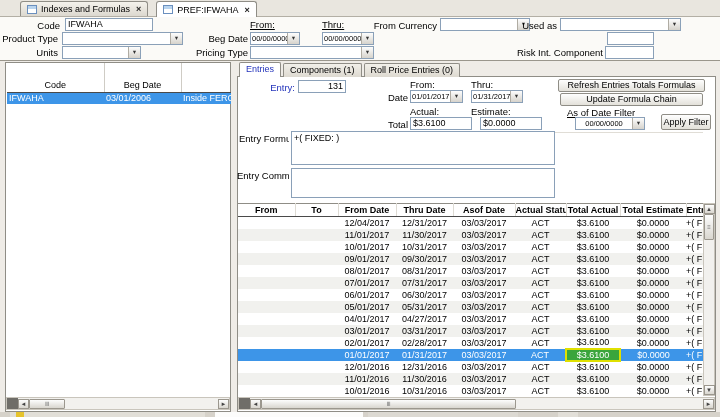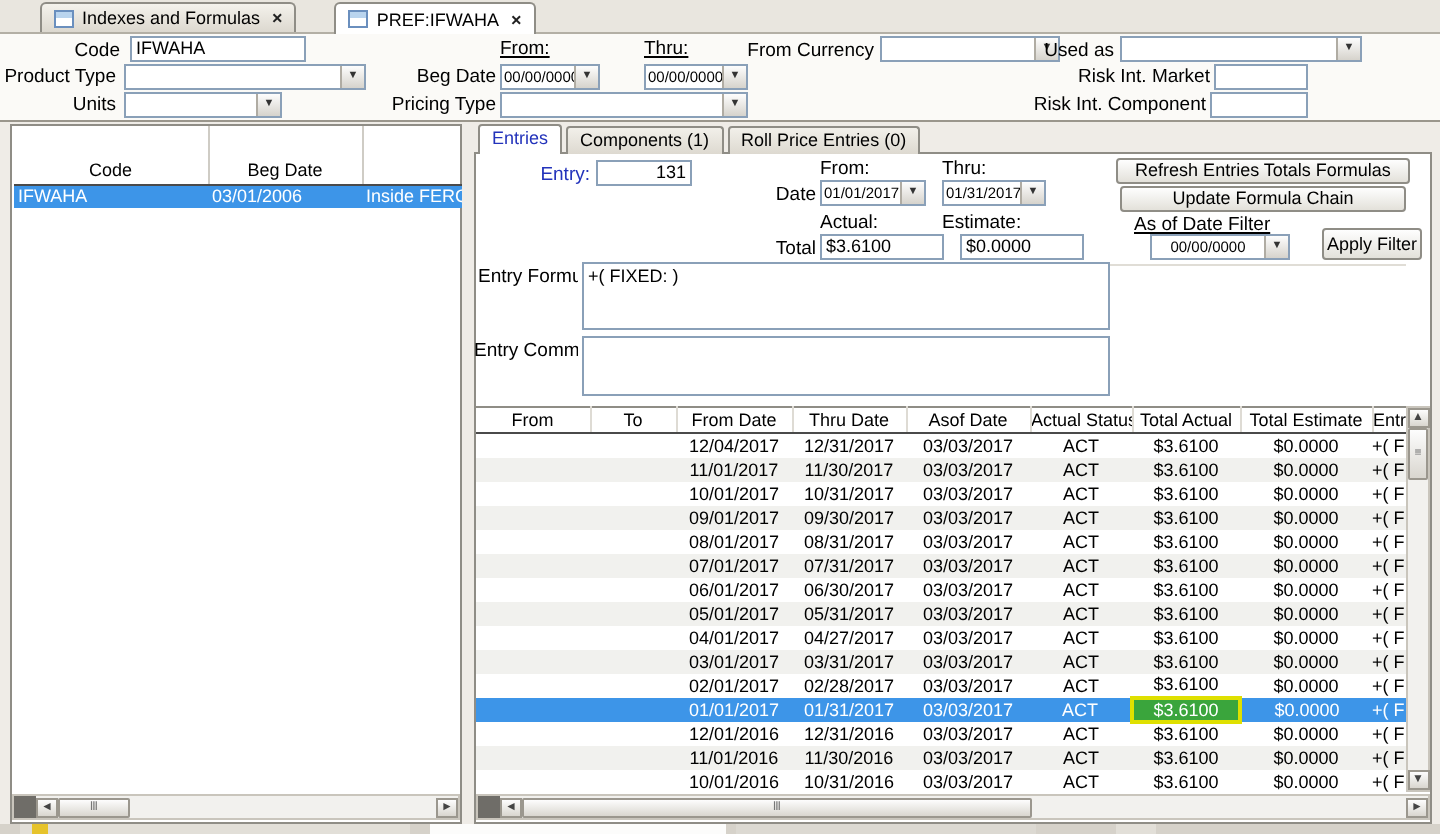--- a/index.html
+++ b/index.html
@@ -1,21 +1,21 @@
 <!DOCTYPE html>
 <html><head>
 <meta charset="utf-8">
 <style>
 *{margin:0;padding:0;box-sizing:border-box}
 body{font-family:"Liberation Sans","DejaVu Sans",sans-serif;background:#fff}
 #app{position:relative;width:720px;height:417px;background:#efece7;overflow:hidden;color:#000;font-size:9.5px}
 
 
 #wtabs{position:absolute;left:0;top:0;width:720px;height:17px;background:#e9e6df;border-bottom:1px solid #b3afa5;display:flex;align-items:flex-end;padding-left:20px;z-index:3}
-.wtab{height:15px;display:flex;align-items:center;gap:4px;padding:0 6px;border:1px solid #8f8d86;border-bottom:none;border-radius:3px 3px 0 0;background:linear-gradient(#f4f2ec,#dcd8cf);font-size:9px;margin-right:19px;white-space:nowrap}
+.wtab{height:15px;display:flex;align-items:center;gap:4px;padding:0 6px;border:1px solid #8f8d86;border-bottom:none;border-radius:3px 3px 0 0;background:linear-gradient(#f4f2ec,#dcd8cf);font-size:9px;margin-right:8px;white-space:nowrap}
 .wtab.active{background:#fff;height:16px;margin-bottom:-1px}
 .wtab-icon{width:10px;height:9px;border:1px solid #6a8fbe;background:linear-gradient(#b9d4ee 0 3px,#ffffff 3px);display:inline-block}
 .wtab-x{font-size:9px;font-weight:bold;color:#222;margin-left:2px}
 
 
 #formarea{position:absolute;left:0;top:17px;width:720px;height:44px;background:#fbfaf7;border-bottom:1px solid #9a968c}
 .lbl{position:absolute;font-size:9.5px;line-height:11px;white-space:nowrap;overflow:hidden}
 .r{text-align:right}.c{text-align:left}.u{text-decoration:underline}
 .tf{position:absolute;background:#fff;border:1px solid #8aa0b8;height:13px;font-size:9px;line-height:11px;padding:0 2px;overflow:hidden;white-space:nowrap}
 .tf.ra{text-align:right}
@@ -35,21 +35,21 @@
 
 #llist{position:absolute;left:1px;top:0;width:224px;border-collapse:collapse;table-layout:fixed;font-size:9px}
 #llist th{height:29px;vertical-align:bottom;font-weight:normal;border-bottom:1px solid #4a4a4a;border-left:1px solid #cfccc5;text-align:center;padding-bottom:2px;overflow:hidden;white-space:nowrap}
 #llist th:first-child{border-left:none}
 #llist td{height:12px;padding:0 0 0 2px;text-align:left;overflow:hidden;white-space:nowrap}
 #llist tr.sel{background:#3d95e8;color:#fff}
 #llist .c0{width:97px}#llist .c1{width:77px}#llist .c2{width:50px}
 
 
 #grid{position:absolute;left:1px;top:141px;width:465px;border-collapse:collapse;table-layout:fixed;font-size:9px;border-top:1px solid #8f8d86}
-#grid th{height:13px;font-weight:normal;border-bottom:1px solid #4a4a4a;border-left:1px solid #dedbd4;background:#fff;text-align:center;overflow:hidden;white-space:nowrap}
+#grid th{height:13px;font-weight:bold;border-bottom:1px solid #4a4a4a;border-left:1px solid #dedbd4;background:#fff;text-align:center;overflow:hidden;white-space:nowrap}
 #grid th:first-child{border-left:none}
 #grid td{height:12px;text-align:center;overflow:hidden;white-space:nowrap;padding:0}
 #grid tbody tr:nth-child(even){background:#f1f1ee}
 #grid tbody tr.sel{background:#3d95e8;color:#fff}
 #grid td.hl{background:#3aa53c;border:2px solid #dfe000;color:#fff}
 #grid .c0{width:57px}#grid .c1{width:43px}#grid .c2{width:58px}#grid .c3{width:57px}#grid .c4{width:62px}#grid .c5{width:51px}#grid .c6{width:54px}#grid .c7{width:66px}#grid .c8{width:17px;text-align:left}
 
 
 .box{position:absolute;background:#fff;border:1px solid #8aa0b8;font-size:9px;line-height:11px;padding:1px 2px;overflow:hidden}
 
@@ -124,21 +124,20 @@
       <span class="dd-v"></span>
       <span class="dd-b">▼</span>
     </div>
 
     <div class="lbl r" style="left:498px;top:3px;width:59px">Used as</div>
     <div class="dd" style="left:560px;top:1px;width:121px">
       <span class="dd-v"></span>
       <span class="dd-b">▼</span>
     </div>
 
-    <div class="lbl r" style="left:470px;top:16px;width:135px">Risk Int. Market</div>
     <div class="tf" style="left:607px;top:15px;width:47px"></div>
 
     <div class="lbl r" style="left:458px;top:30px;width:145px">Risk Int. Component</div>
     <div class="tf" style="left:605px;top:29px;width:49px"></div>
   </div>
 
   <div id="lp">
     <table id="llist">
       <thead>
           <tr>

